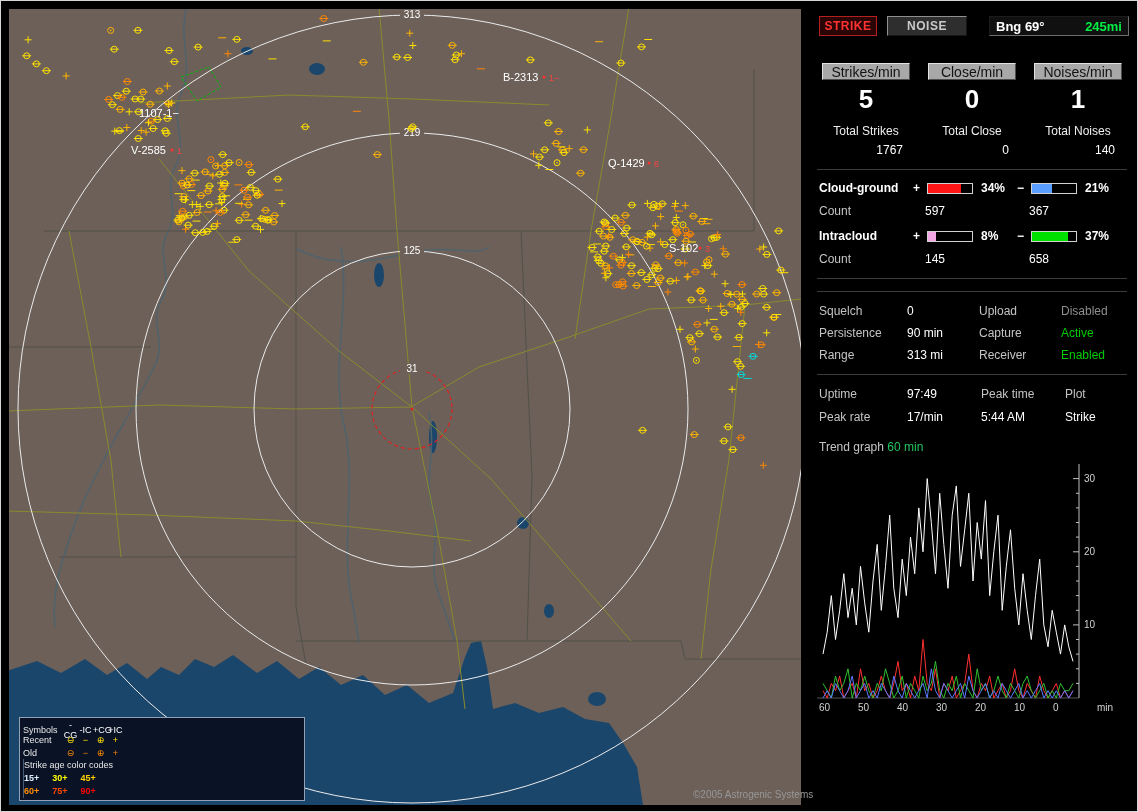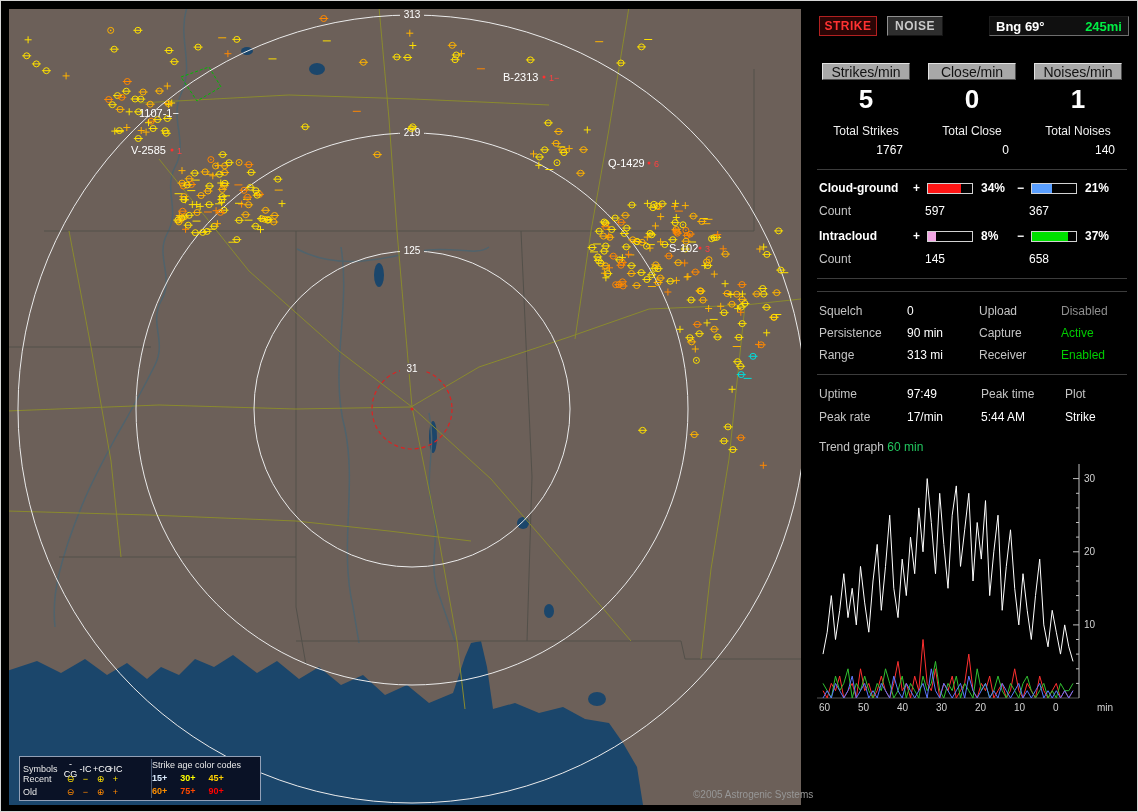--- a/index.html
+++ b/index.html
@@ -3,34 +3,34 @@
 <meta charset="utf-8">
 <style>
   *{margin:0;padding:0;box-sizing:border-box;}
   html,body{background:#000;}
   body{width:1138px;height:812px;font-family:"Liberation Sans","DejaVu Sans",sans-serif;}
   .window{position:relative;width:1138px;height:812px;background:#000;border:1px solid #d6d6d6;overflow:hidden;}
 
   
   .map{position:absolute;left:8px;top:8px;width:792px;height:796px;}
   #map-svg{display:block;}
-  .legend{position:absolute;left:10px;bottom:4px;width:242px;background:#0a1226;border:1px solid #93a0b6;color:#fff;font-size:9px;display:flex;padding:2px 3px;}
+  .legend{position:absolute;left:10px;bottom:4px;width:286px;background:#0a1226;border:1px solid #93a0b6;color:#fff;font-size:9px;display:flex;padding:2px 3px;flex-direction:column;}
   .legend-left{width:128px;}
   .lg-row{display:grid;grid-template-columns:40px 15px 15px 15px 15px;align-items:center;height:13px;}
   .lg-row span{text-align:center;}
   .lg-row .lg-c1{text-align:left;color:#e8e8e8;}
   .legend-right{flex:1;border-left:1px solid #4a5a74;}
   .age-title{color:#e8e8e8;height:13px;line-height:13px;}
   .age-row{display:flex;gap:13px;height:13px;line-height:13px;font-weight:bold;}
 
   
   .panel{position:absolute;left:812px;top:8px;width:318px;height:796px;color:#fff;font-size:12px;}
   .panel-top{display:flex;align-items:center;margin:6px 2px 0 6px;height:22px;}
   .btn-strike{width:58px;height:20px;background:#2a0505;border:1px solid #b22020;color:#ff3232;font-weight:bold;font-size:12px;font-family:inherit;letter-spacing:.5px;cursor:pointer;}
-  .btn-noise{width:56px;height:20px;margin-left:10px;background:#2e2e2e;border:1px solid;border-color:#909090 #161616 #161616 #909090;color:#c9c9c9;font-weight:bold;font-size:12px;font-family:inherit;letter-spacing:.5px;cursor:pointer;}
+  .btn-noise{width:80px;height:20px;margin-left:10px;background:#2e2e2e;border:1px solid;border-color:#909090 #161616 #161616 #909090;color:#c9c9c9;font-weight:bold;font-size:12px;font-family:inherit;letter-spacing:.5px;cursor:pointer;}
   .bng-box{margin-left:auto;width:140px;height:20px;display:flex;justify-content:space-between;align-items:center;padding:0 6px;background:#101010;border:1px solid;border-color:#1c1c1c #6e6e6e #6e6e6e #1c1c1c;font-weight:bold;font-size:13px;}
   .bng-range{color:#00ee44;}
 
   .rates{display:flex;margin-top:26px;}
   .rate-col{width:106px;display:flex;flex-direction:column;align-items:center;}
   .rate-header{width:88px;height:17px;background:#a8a8a8;color:#121212;font-size:14px;text-align:center;line-height:16px;border:1px solid;border-color:#e2e2e2 #4d4d4d #4d4d4d #e2e2e2;}
   .rate-value{font-size:26px;font-weight:bold;margin-top:6px;line-height:26px;}
   .rate-total-label{margin-top:12px;color:#efefef;}
   .rate-total-value{margin-top:5px;align-self:flex-end;padding-right:16px;}
 

